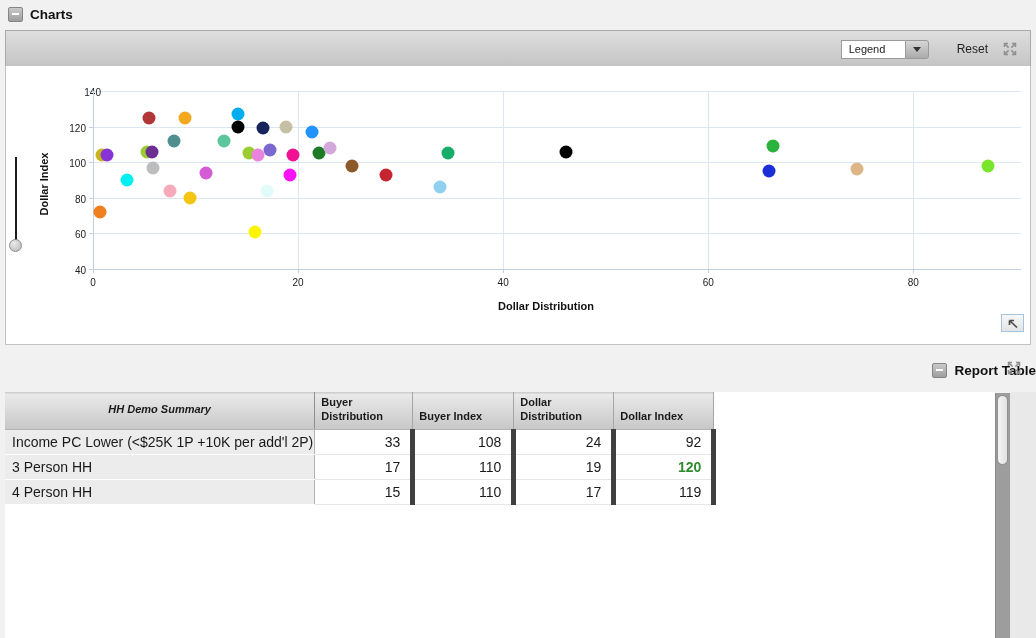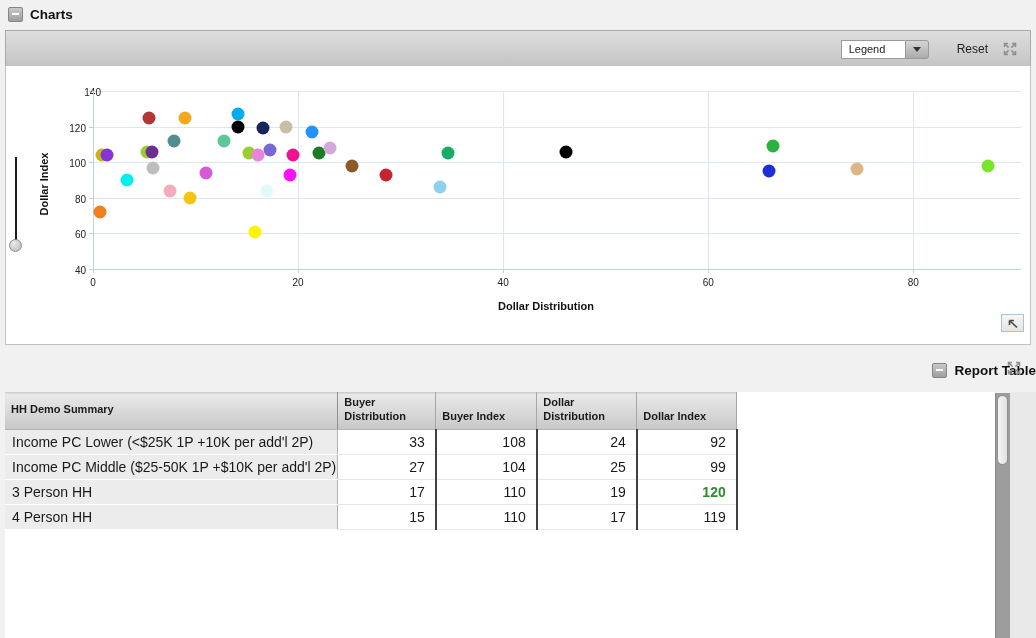--- a/index.html
+++ b/index.html
@@ -71,30 +71,30 @@
   }
   
   .table-wrap{position:absolute;left:5px;top:392px;width:990px;height:246px;background:#fff;}
   table{border-collapse:collapse;table-layout:fixed;}
   th{
     background:linear-gradient(#eaeaea,#c7c7c7);
     border-right:1px solid #a6a6a6;border-bottom:1px solid #b5b5b5;border-top:1px solid #cfcfcf;
     font-size:11px;font-weight:bold;color:#1a1a1a;height:36px;box-sizing:border-box;
     text-align:left;vertical-align:bottom;padding:3px 6px 5px 6px;line-height:1.25;
   }
-  th.label-h{text-align:left;vertical-align:middle;border-right:1px solid #8f8f8f;}
+  th.label-h{text-align:center;vertical-align:middle;border-right:1px solid #8f8f8f;font-style:italic;}
   td{font-size:14px;color:#1a1a1a;height:25px;box-sizing:border-box;}
   td.rowlabel{
     background:#ececec;padding-left:7px;
     border-right:1px solid #b3b3b3;border-bottom:1px solid #ffffff;
     overflow:hidden;white-space:nowrap;
   }
   td.num{
     background:#fff;text-align:right;padding-right:10px;
-    border-right:2px solid #404040;border-bottom:1px solid #e6e6e6;padding-left:20px;
+    border-right:5px solid #404040;border-bottom:1px solid #e6e6e6;padding-left:20px;
   }
   
   .vscroll{
     position:absolute;left:995px;top:393px;width:15px;height:245px;
     background:#9d9d9d;border-left:1px solid #8a8a8a;box-sizing:border-box;
   }
   .vthumb{
     position:absolute;left:1px;top:2px;width:11px;height:70px;
     background:linear-gradient(90deg,#f4f4f4,#e2e2e2);
     border:1px solid #909090;border-radius:6px;box-sizing:border-box;cursor:pointer;
@@ -246,27 +246,20 @@
       </thead>
       <tbody>
         <tr>
           <td class="rowlabel">Income PC Lower (&lt;$25K 1P +10K per add'l 2P)</td>
           <td class="num">33</td>
           <td class="num">108</td>
           <td class="num">24</td>
           <td class="num">92</td>
         </tr>
         <tr>
-          <td class="rowlabel">Income PC Middle ($25-50K 1P +$10K per add'l 2P)</td>
-          <td class="num">27</td>
-          <td class="num">104</td>
-          <td class="num">25</td>
-          <td class="num">99</td>
-        </tr>
-        <tr>
           <td class="rowlabel">3 Person HH</td>
           <td class="num">17</td>
           <td class="num">110</td>
           <td class="num">19</td>
           <td class="num" style="color: rgb(46, 139, 46); font-weight: bold;">120</td>
         </tr>
         <tr>
           <td class="rowlabel">4 Person HH</td>
           <td class="num">15</td>
           <td class="num">110</td>

